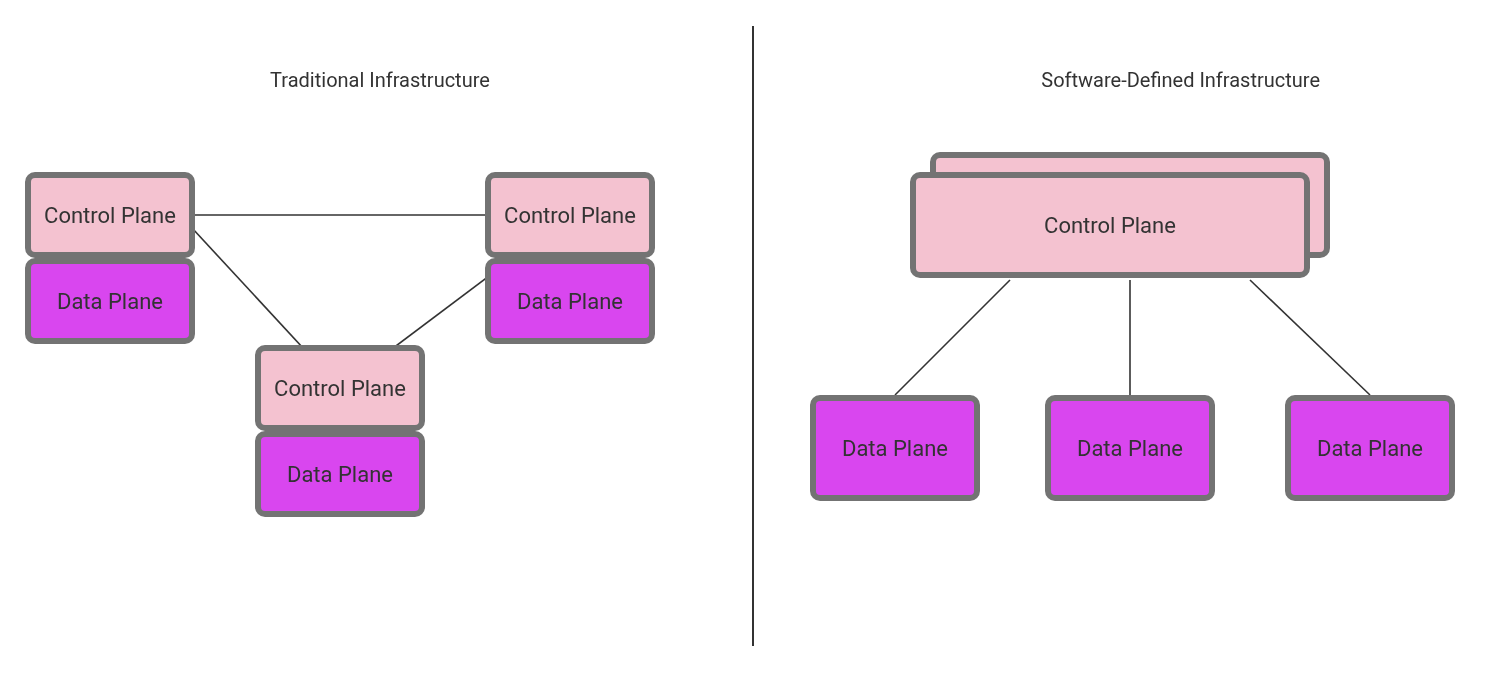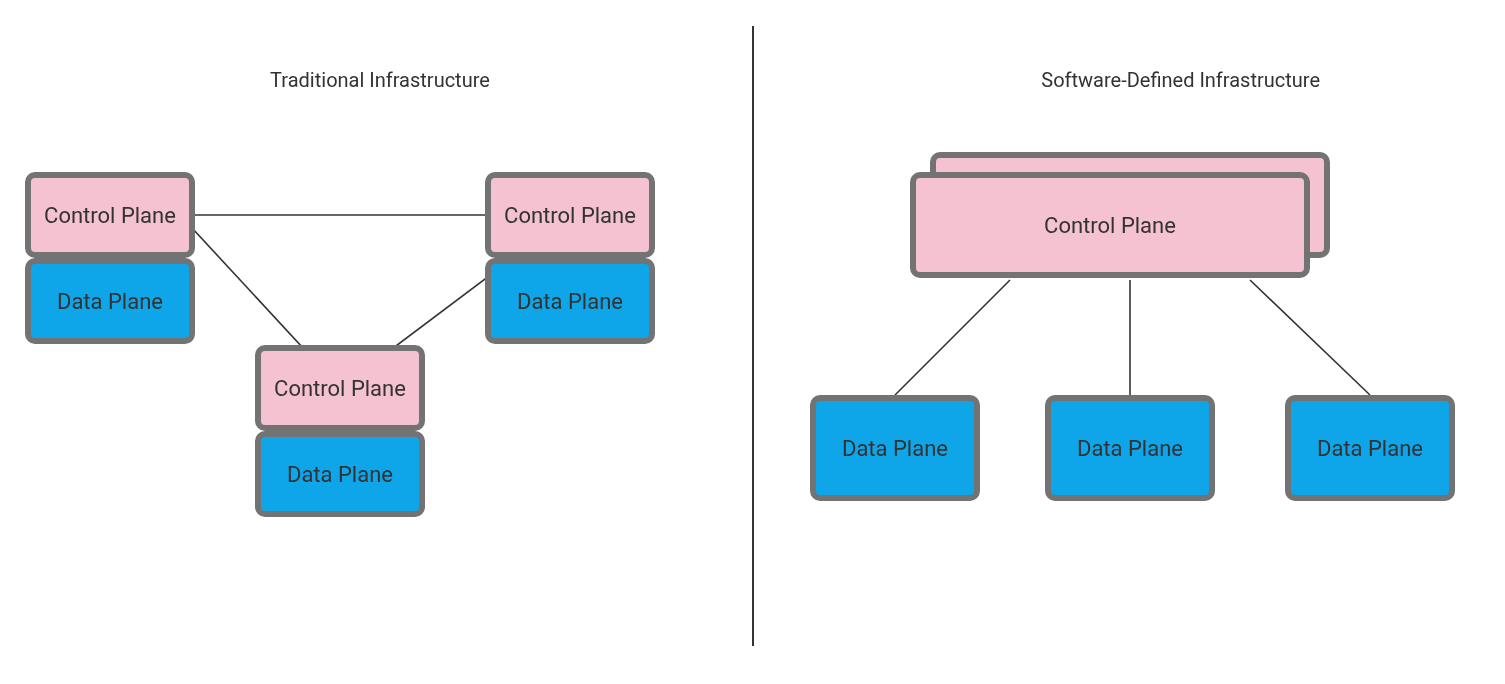--- a/index.html
+++ b/index.html
@@ -24,21 +24,21 @@
     border: 6px solid #737373;
     border-radius: 10px;
     display: flex;
     align-items: center;
     justify-content: center;
     font-size: 22px;
     color: #333333;
     box-sizing: border-box;
   }
   .pink { background: #f4c2d0; }
-  .blue { background: #0ea5e9; }
+  .blue { background: #d946ef; }
   .divider {
     position: absolute;
     left: 752px;
     top: 26px;
     width: 0;
     height: 620px;
     border-left: 2px solid #333333;
   }
   svg.lines {
     position: absolute;

